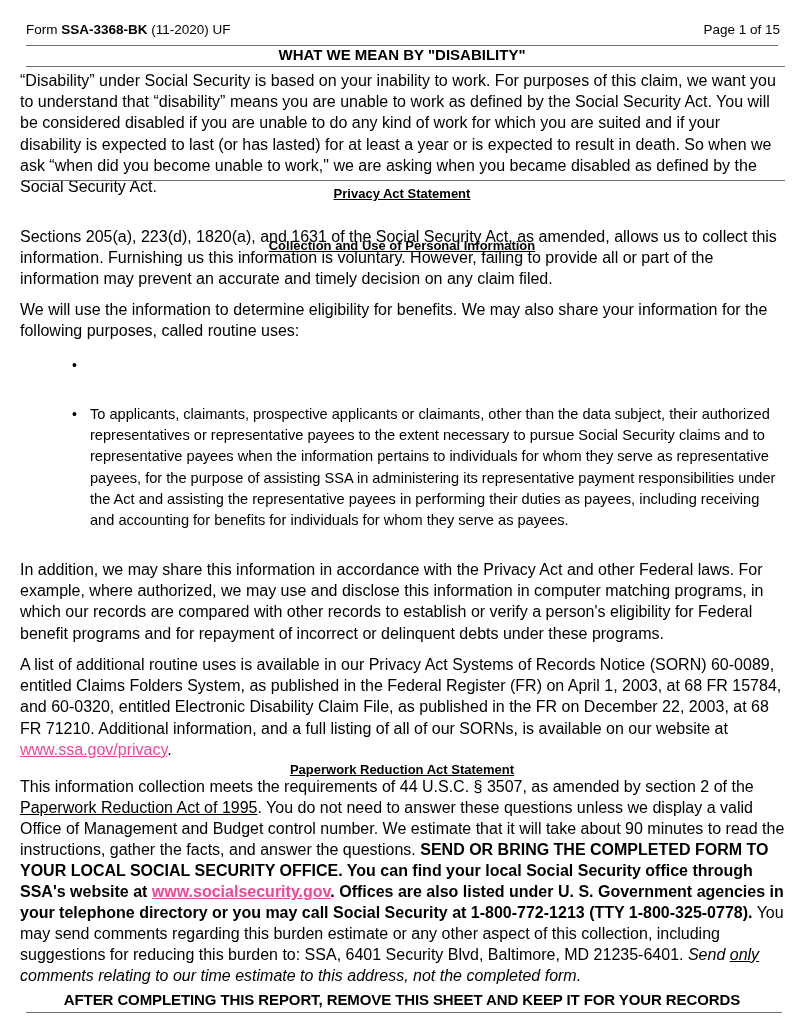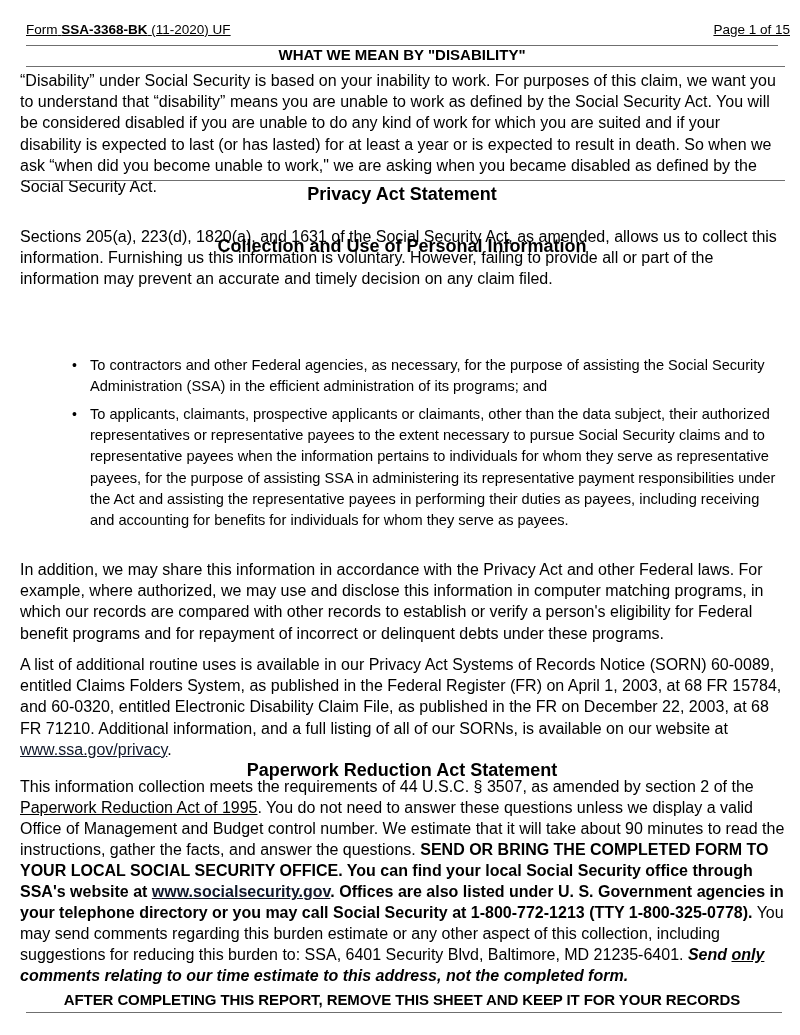--- a/index.html
+++ b/index.html
@@ -15,28 +15,27 @@
     font-family: "Liberation Sans", sans-serif;
     color: #000000;
     overflow: hidden;
     box-sizing: border-box;
   }
 
   
   .header-row {
     position: absolute;
     left: 26px;
-    right: 10px;
+    right: 20px;
     top: 22px;
     display: flex;
     justify-content: space-between;
     align-items: baseline;
     font-size: 13.5px;
     line-height: 16px;
-    text-decoration: underline;
   }
   .header-left { white-space: nowrap; }
   .header-left .form-word { font-weight: 400; }
   .header-left .form-no { font-weight: bold; }
   .header-right { white-space: nowrap; }
 
   .rule {
     position: absolute;
     height: 0;
     border-top: 1px solid #6f6f6f;
@@ -61,48 +60,49 @@
     text-align: left;
   }
   .para.tight { line-height: 21px; }
 
   .center-head {
     position: absolute;
     left: 26px;
     right: 22px;
     text-align: center;
     font-weight: bold;
-    font-size: 18px;
+    font-size: 13px;
     line-height: 20px;
+    text-decoration: underline;
   }
 
   .bullet-item {
     position: absolute;
     left: 72px;
     right: 15px;
     font-size: 14.6px;
     line-height: 21.2px;
     padding-left: 18px;
   }
   .bullet-item .dot {
     position: absolute;
     left: 0;
     top: 0;
     width: 18px;
     font-size: 14px;
     line-height: 21.2px;
   }
 
   a.link {
-    color: #0f172a;
+    color: #ec4899;
     text-decoration: underline;
   }
   .u { text-decoration: underline; }
   .b { font-weight: bold; }
-  .bi { font-weight: bold; font-style: italic; }
+  .bi { font-weight: normal; font-style: italic; }
 
   .footer-note {
     position: absolute;
     left: 26px;
     right: 22px;
     text-align: center;
     font-weight: bold;
     font-size: 15px;
     line-height: 18px;
     letter-spacing: -0.1px;
@@ -130,24 +130,24 @@
 
   <div class="para" style="top:70px;">“Disability” under Social Security is based on your inability to work. For purposes of this claim, we want you to understand that “disability” means you are unable to work as defined by the Social Security Act. You will be considered disabled if you are unable to do any kind of work for which you are suited and if your disability is expected to last (or has lasted) for at least a year or is expected to result in death. So when we ask “when did you become unable to work," we are asking when you became disabled as defined by the Social Security Act.</div>
 
   <div class="rule" style="left:26px; right:15px; top:180px;"></div>
 
   <div class="center-head" style="top:184px;">Privacy Act Statement</div>
   <div class="center-head" style="top:220px;margin-top:16px;">Collection and Use of Personal Information</div>
 
   <div class="para" style="top:226px;">Sections 205(a), 223(d), 1820(a), and 1631 of the Social Security Act, as amended, allows us to collect this information. Furnishing us this information is voluntary. However, failing to provide all or part of the information may prevent an accurate and timely decision on any claim filed.</div>
 
+  <div class="para" style="top:299px;">We will use the information to determine eligibility for benefits. We may also share your information for the following purposes, called routine uses:</div>
 
   <div class="bullet-item" style="top:355px;">
     <span class="dot">•</span>
-    <span>To contractors and other Federal agencies, as necessary, for the purpose of assisting the Social Security Administration (SSA) in the efficient administration of its programs; and</span>
   </div>
 
   <div class="bullet-item" style="top:404px;">
     <span class="dot">•</span>
     <span>To applicants, claimants, prospective applicants or claimants, other than the data subject, their authorized representatives or representative payees to the extent necessary to pursue Social Security claims and to representative payees when the information pertains to individuals for whom they serve as representative payees, for the purpose of assisting SSA in administering its representative payment responsibilities under the Act and assisting the representative payees in performing their duties as payees, including receiving and accounting for benefits for individuals for whom they serve as payees.</span>
   </div>
 
   <div class="para" style="top:559px;">In addition, we may share this information in accordance with the Privacy Act and other Federal laws. For example, where authorized, we may use and disclose this information in computer matching programs, in which our records are compared with other records to establish or verify a person's eligibility for Federal benefit programs and for repayment of incorrect or delinquent debts under these programs.</div>
 
   <div class="para" style="top:654px;"><span>A list of additional routine uses is available in our Privacy Act Systems of Records Notice (SORN) 60-0089, entitled Claims Folders System, as published in the Federal Register (FR) on April 1, 2003, at 68 FR 15784, and 60-0320, entitled Electronic Disability Claim File, as published in the FR on December 22, 2003, at 68 FR 71210. Additional information, and a full listing of all of our SORNs, is available on our website at </span><a class="link" href="#">www.ssa.gov/privacy</a><span>.</span></div>

